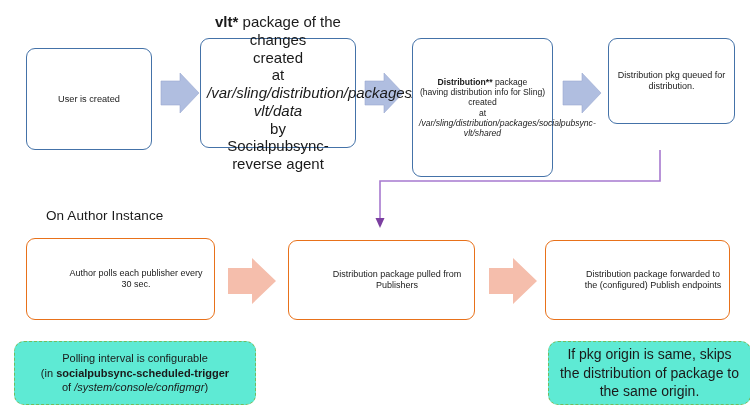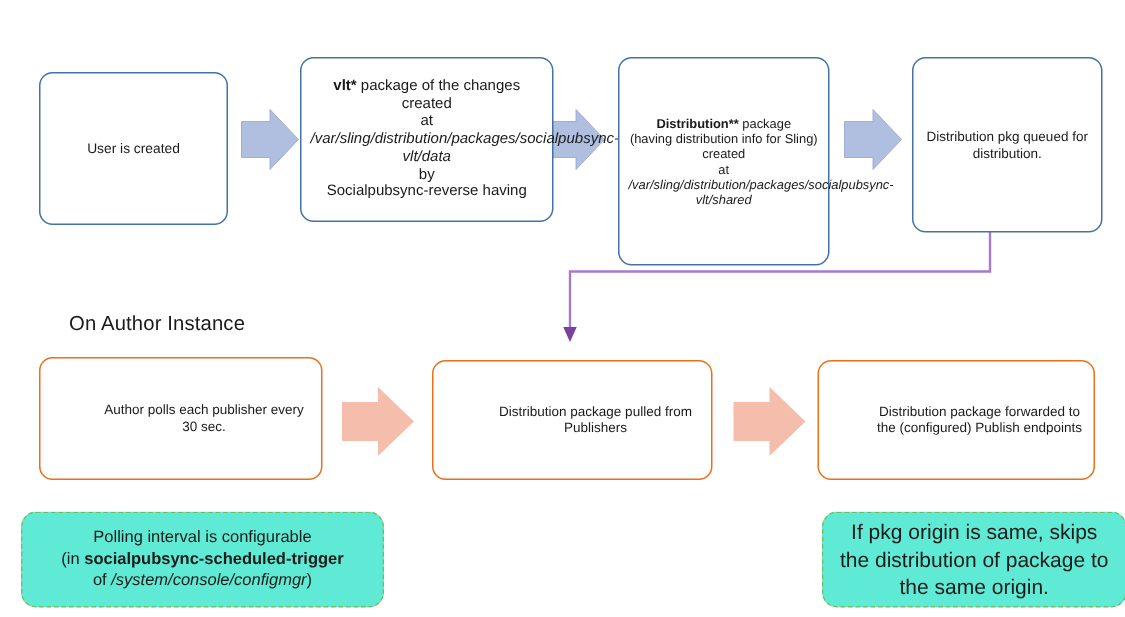--- a/index.html
+++ b/index.html
@@ -90,41 +90,41 @@
     <g>
       <path d="M660,150 L660,181 L380,181 L380,219" fill="none" stroke="#a779cf" stroke-width="1.6"></path>
       <path d="M380,228 L375.5,218 L384.5,218 Z" fill="#7b3fa0"></path>
     </g>
   </svg>
 
   <div class="node node-blue" style="left:26px;top:38px;width:126px;height:102px;font-size:9.2px;margin-top:10px;">
     <span class="txt">User is created</span>
   </div>
 
-  <div class="node node-blue" style="left:200px;top:38px;width:169px;height:110px;font-size:10px;">
+  <div class="node node-blue" style="left:200px;top:38px;width:156px;height:110px;font-size:15px;">
     <span class="txt">
       <span><b>vlt*</b><span> package of the changes</span></span><br>
       <span>created</span><br>
       <span>at</span><br>
       <i>/var/sling/distribution/packages/socialpubsync-vlt/data</i><br>
       <span>by</span><br>
-      <span>Socialpubsync-reverse having</span>
+      <span>Socialpubsync-reverse agent</span>
     </span>
   </div>
 
   <div class="node node-blue" style="left:412px;top:38px;width:141px;height:139px;font-size:8.6px;">
     <span class="txt">
       <span><b>Distribution**</b><span> package</span></span><br>
       <span>(having distribution info for Sling) created</span><br>
       <span>at</span><br>
       <i>/var/sling/distribution/packages/socialpubsync-vlt/shared</i>
     </span>
   </div>
 
-  <div class="node node-blue" style="left:608px;top:38px;width:127px;height:117px;font-size:9px;">
+  <div class="node node-blue" style="left:608px;top:38px;width:127px;height:86px;font-size:9px;">
     <span class="txt">Distribution pkg queued for distribution.</span>
   </div>
 
   <div class="node node-orange" style="left:26px;top:238px;width:189px;height:82px;font-size:9px;">
     <span class="txt">Author polls each publisher every 30 sec.</span>
   </div>
 
   <div class="node node-orange" style="left:545px;top:240px;width:185px;height:80px;font-size:9px;">
     <span class="txt">Distribution package forwarded to the (configured) Publish endpoints</span>
   </div>

